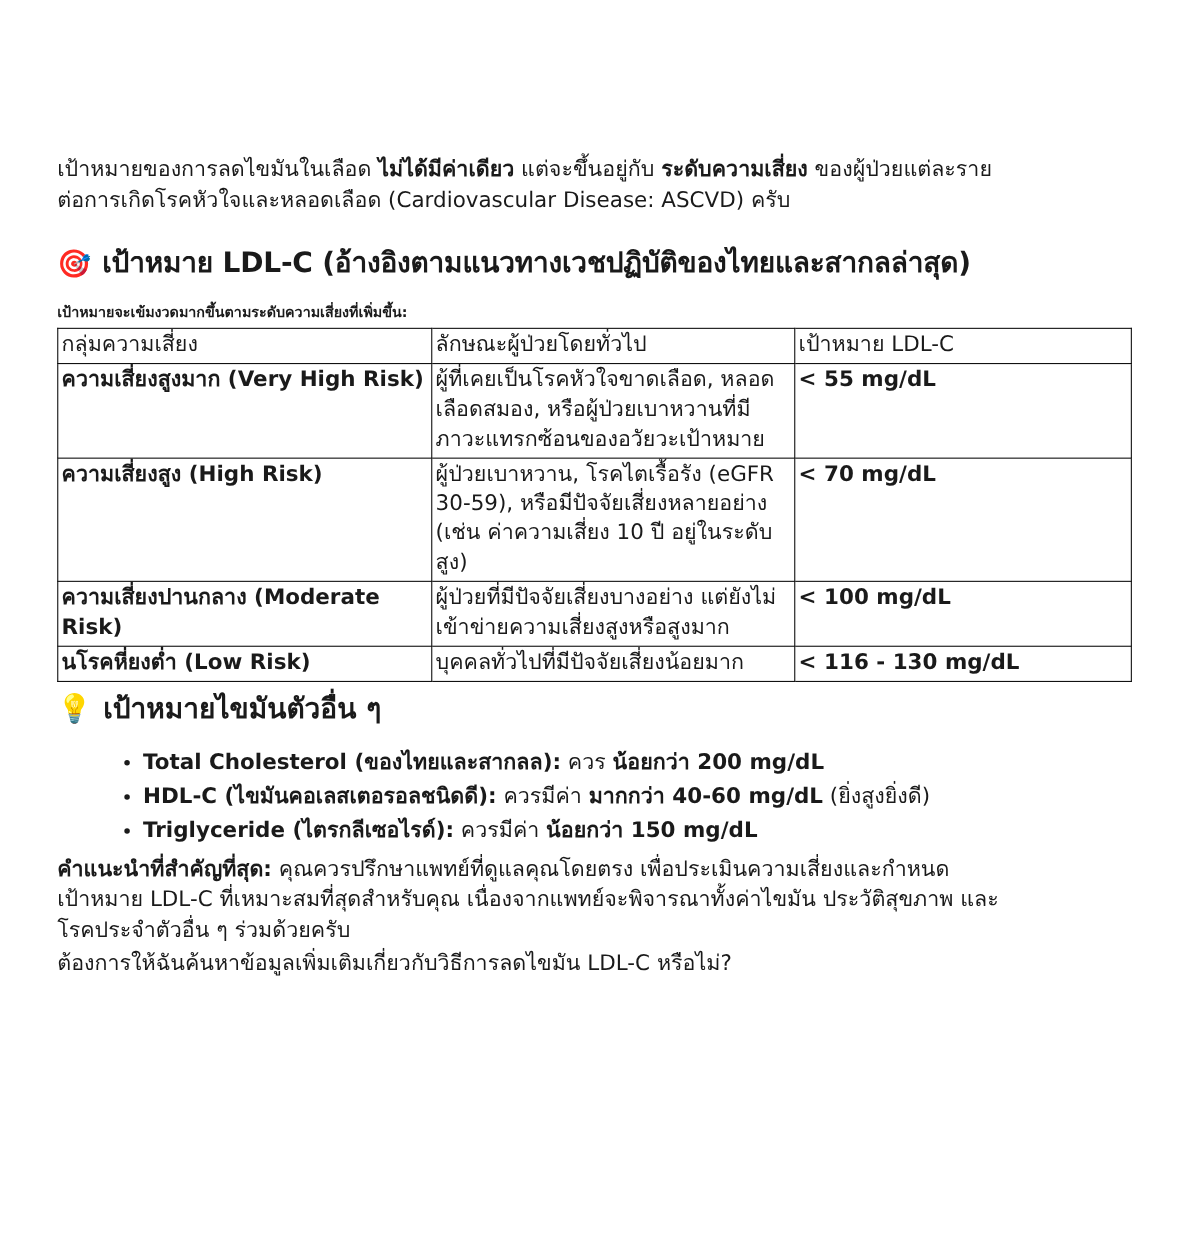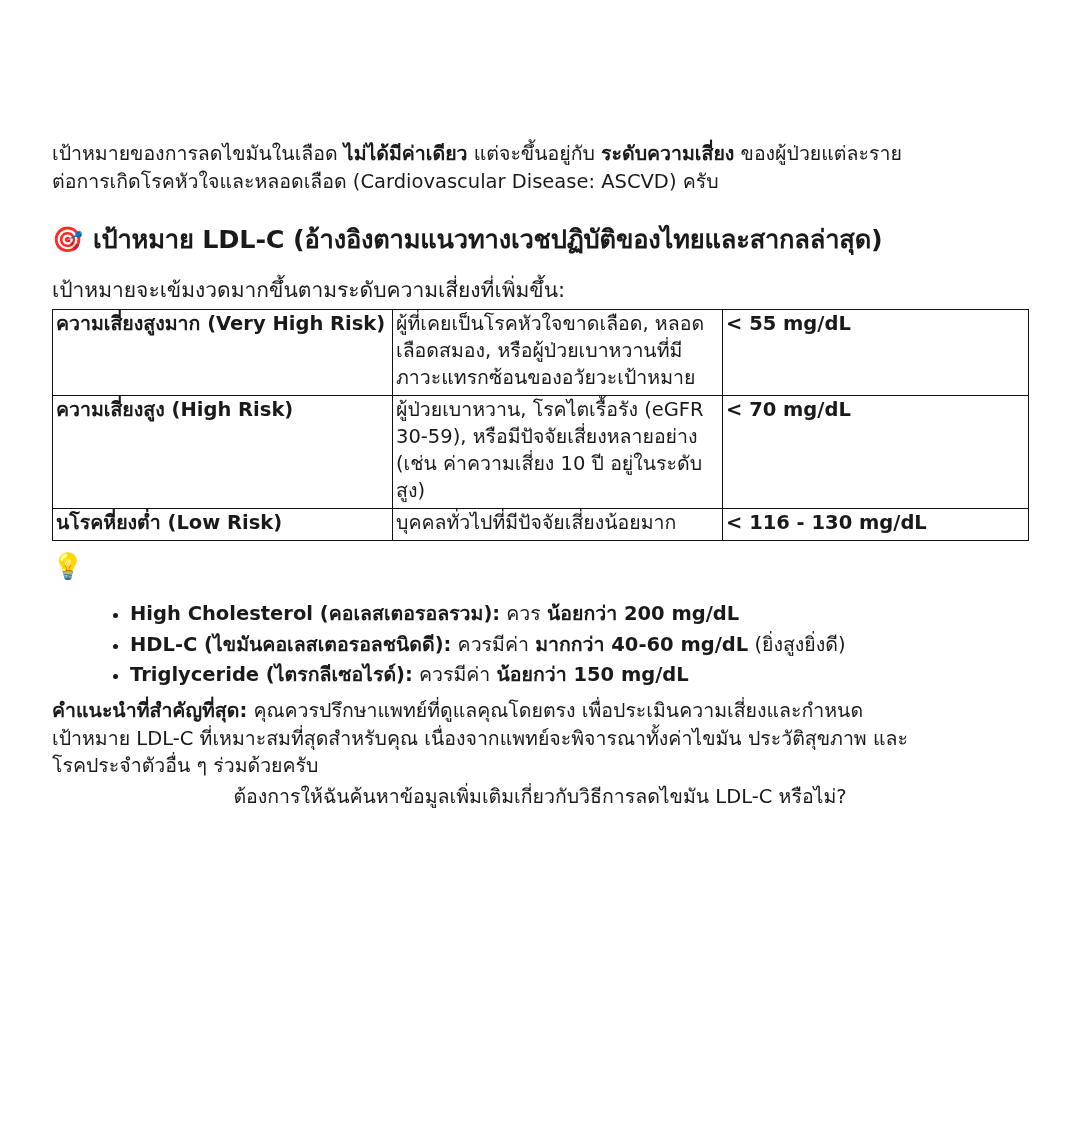--- a/index.html
+++ b/index.html
@@ -40,21 +40,22 @@
     display: flex;
     align-items: center;
     gap: 10px;
   }
   h2.section .emoji {
     font-size: 25px;
     line-height: 1;
   }
   .sub-note {
     margin: 0 0 4px 0;
-    font-size: 21px;
+    font-size: 13px;
+    font-weight: bold;
   }
 
   table.risk {
     border-collapse: collapse;
     width: 100%;
     table-layout: fixed;
     border: 1.6px solid #111;
   }
   table.risk td {
     border: 1.6px solid #111;
@@ -92,21 +93,20 @@
     margin-bottom: 3px;
     font-size: 19.5px;
   }
   ul.lipids li::marker { font-size: 17px; }
 
   .advice {
     margin: 0;
   }
   .followup {
     margin: 3px 0 0 0;
-    text-align: center;
   }
 </style>
 </head>
 <body>
 
 <div class="page">
 
   <p class="intro">
     <span class="line"><span>เป้าหมายของการลดไขมันในเลือด </span><b>ไม่ได้มีค่าเดียว</b><span> แต่จะขึ้นอยู่กับ </span><b>ระดับความเสี่ยง</b><span> ของผู้ป่วยแต่ละราย</span></span><br>
     <span class="line">ต่อการเกิดโรคหัวใจและหลอดเลือด (Cardiovascular Disease: ASCVD) ครับ</span><br>
@@ -119,44 +119,55 @@
 
   <p class="sub-note">เป้าหมายจะเข้มงวดมากขึ้นตามระดับความเสี่ยงที่เพิ่มขึ้น:</p>
 
   <table class="risk">
     <colgroup>
         <col class="c1">
         <col class="c2">
         <col class="c3">
       </colgroup>
     <tbody>
+      <tr class="head">
+        <td>กลุ่มความเสี่ยง</td>
+        <td>ลักษณะผู้ป่วยโดยทั่วไป</td>
+        <td>เป้าหมาย LDL-C</td>
+      </tr>
       <tr>
         <td class="strong">ความเสี่ยงสูงมาก (Very High Risk)</td>
         <td>ผู้ที่เคยเป็นโรคหัวใจขาดเลือด, หลอดเลือดสมอง, หรือผู้ป่วยเบาหวานที่มีภาวะแทรกซ้อนของอวัยวะเป้าหมาย</td>
         <td class="goal">&lt; 55 mg/dL</td>
       </tr>
       <tr>
         <td class="strong">ความเสี่ยงสูง (High Risk)</td>
         <td>ผู้ป่วยเบาหวาน, โรคไตเรื้อรัง (eGFR 30-59), หรือมีปัจจัยเสี่ยงหลายอย่าง (เช่น ค่าความเสี่ยง 10 ปี อยู่ในระดับสูง)</td>
         <td class="goal">&lt; 70 mg/dL</td>
       </tr>
       <tr>
+        <td class="strong">ความเสี่ยงปานกลาง (Moderate Risk)</td>
+        <td>ผู้ป่วยที่มีปัจจัยเสี่ยงบางอย่าง แต่ยังไม่เข้าข่ายความเสี่ยงสูงหรือสูงมาก</td>
+        <td class="goal">&lt; 100 mg/dL</td>
+      </tr>
+      <tr>
         <td class="strong">นโรคหี่ยงต่ำ (Low Risk)</td>
         <td>บุคคลทั่วไปที่มีปัจจัยเสี่ยงน้อยมาก</td>
         <td class="goal">&lt; 116 - 130 mg/dL</td>
       </tr>
     </tbody>
   </table>
 
   <h2 class="section2">
     <span class="emoji">💡</span>
+    <span>เป้าหมายไขมันตัวอื่น ๆ</span>
   </h2>
 
   <ul class="lipids">
-    <li><b>High Cholesterol (คอเลสเตอรอลรวม):</b><span> ควร </span><b>น้อยกว่า 200 mg/dL</b><span></span></li>
+    <li><b>Total Cholesterol (ของไทยและสากลล):</b><span> ควร </span><b>น้อยกว่า 200 mg/dL</b><span></span></li>
     <li><b>HDL-C (ไขมันคอเลสเตอรอลชนิดดี):</b><span> ควรมีค่า </span><b>มากกว่า 40-60 mg/dL</b><span> (ยิ่งสูงยิ่งดี)</span></li>
     <li><b>Triglyceride (ไตรกลีเซอไรด์):</b><span> ควรมีค่า </span><b>น้อยกว่า 150 mg/dL</b><span></span></li>
   </ul>
 
   <p class="advice">
     <b>คำแนะนำที่สำคัญที่สุด:</b><span> คุณควรปรึกษาแพทย์ที่ดูแลคุณโดยตรง เพื่อประเมินความเสี่ยงและกำหนด</span><br>
     <span>เป้าหมาย LDL-C ที่เหมาะสมที่สุดสำหรับคุณ เนื่องจากแพทย์จะพิจารณาทั้งค่าไขมัน ประวัติสุขภาพ และ</span><br>
     <span>โรคประจำตัวอื่น ๆ ร่วมด้วยครับ</span>
   </p>
 

